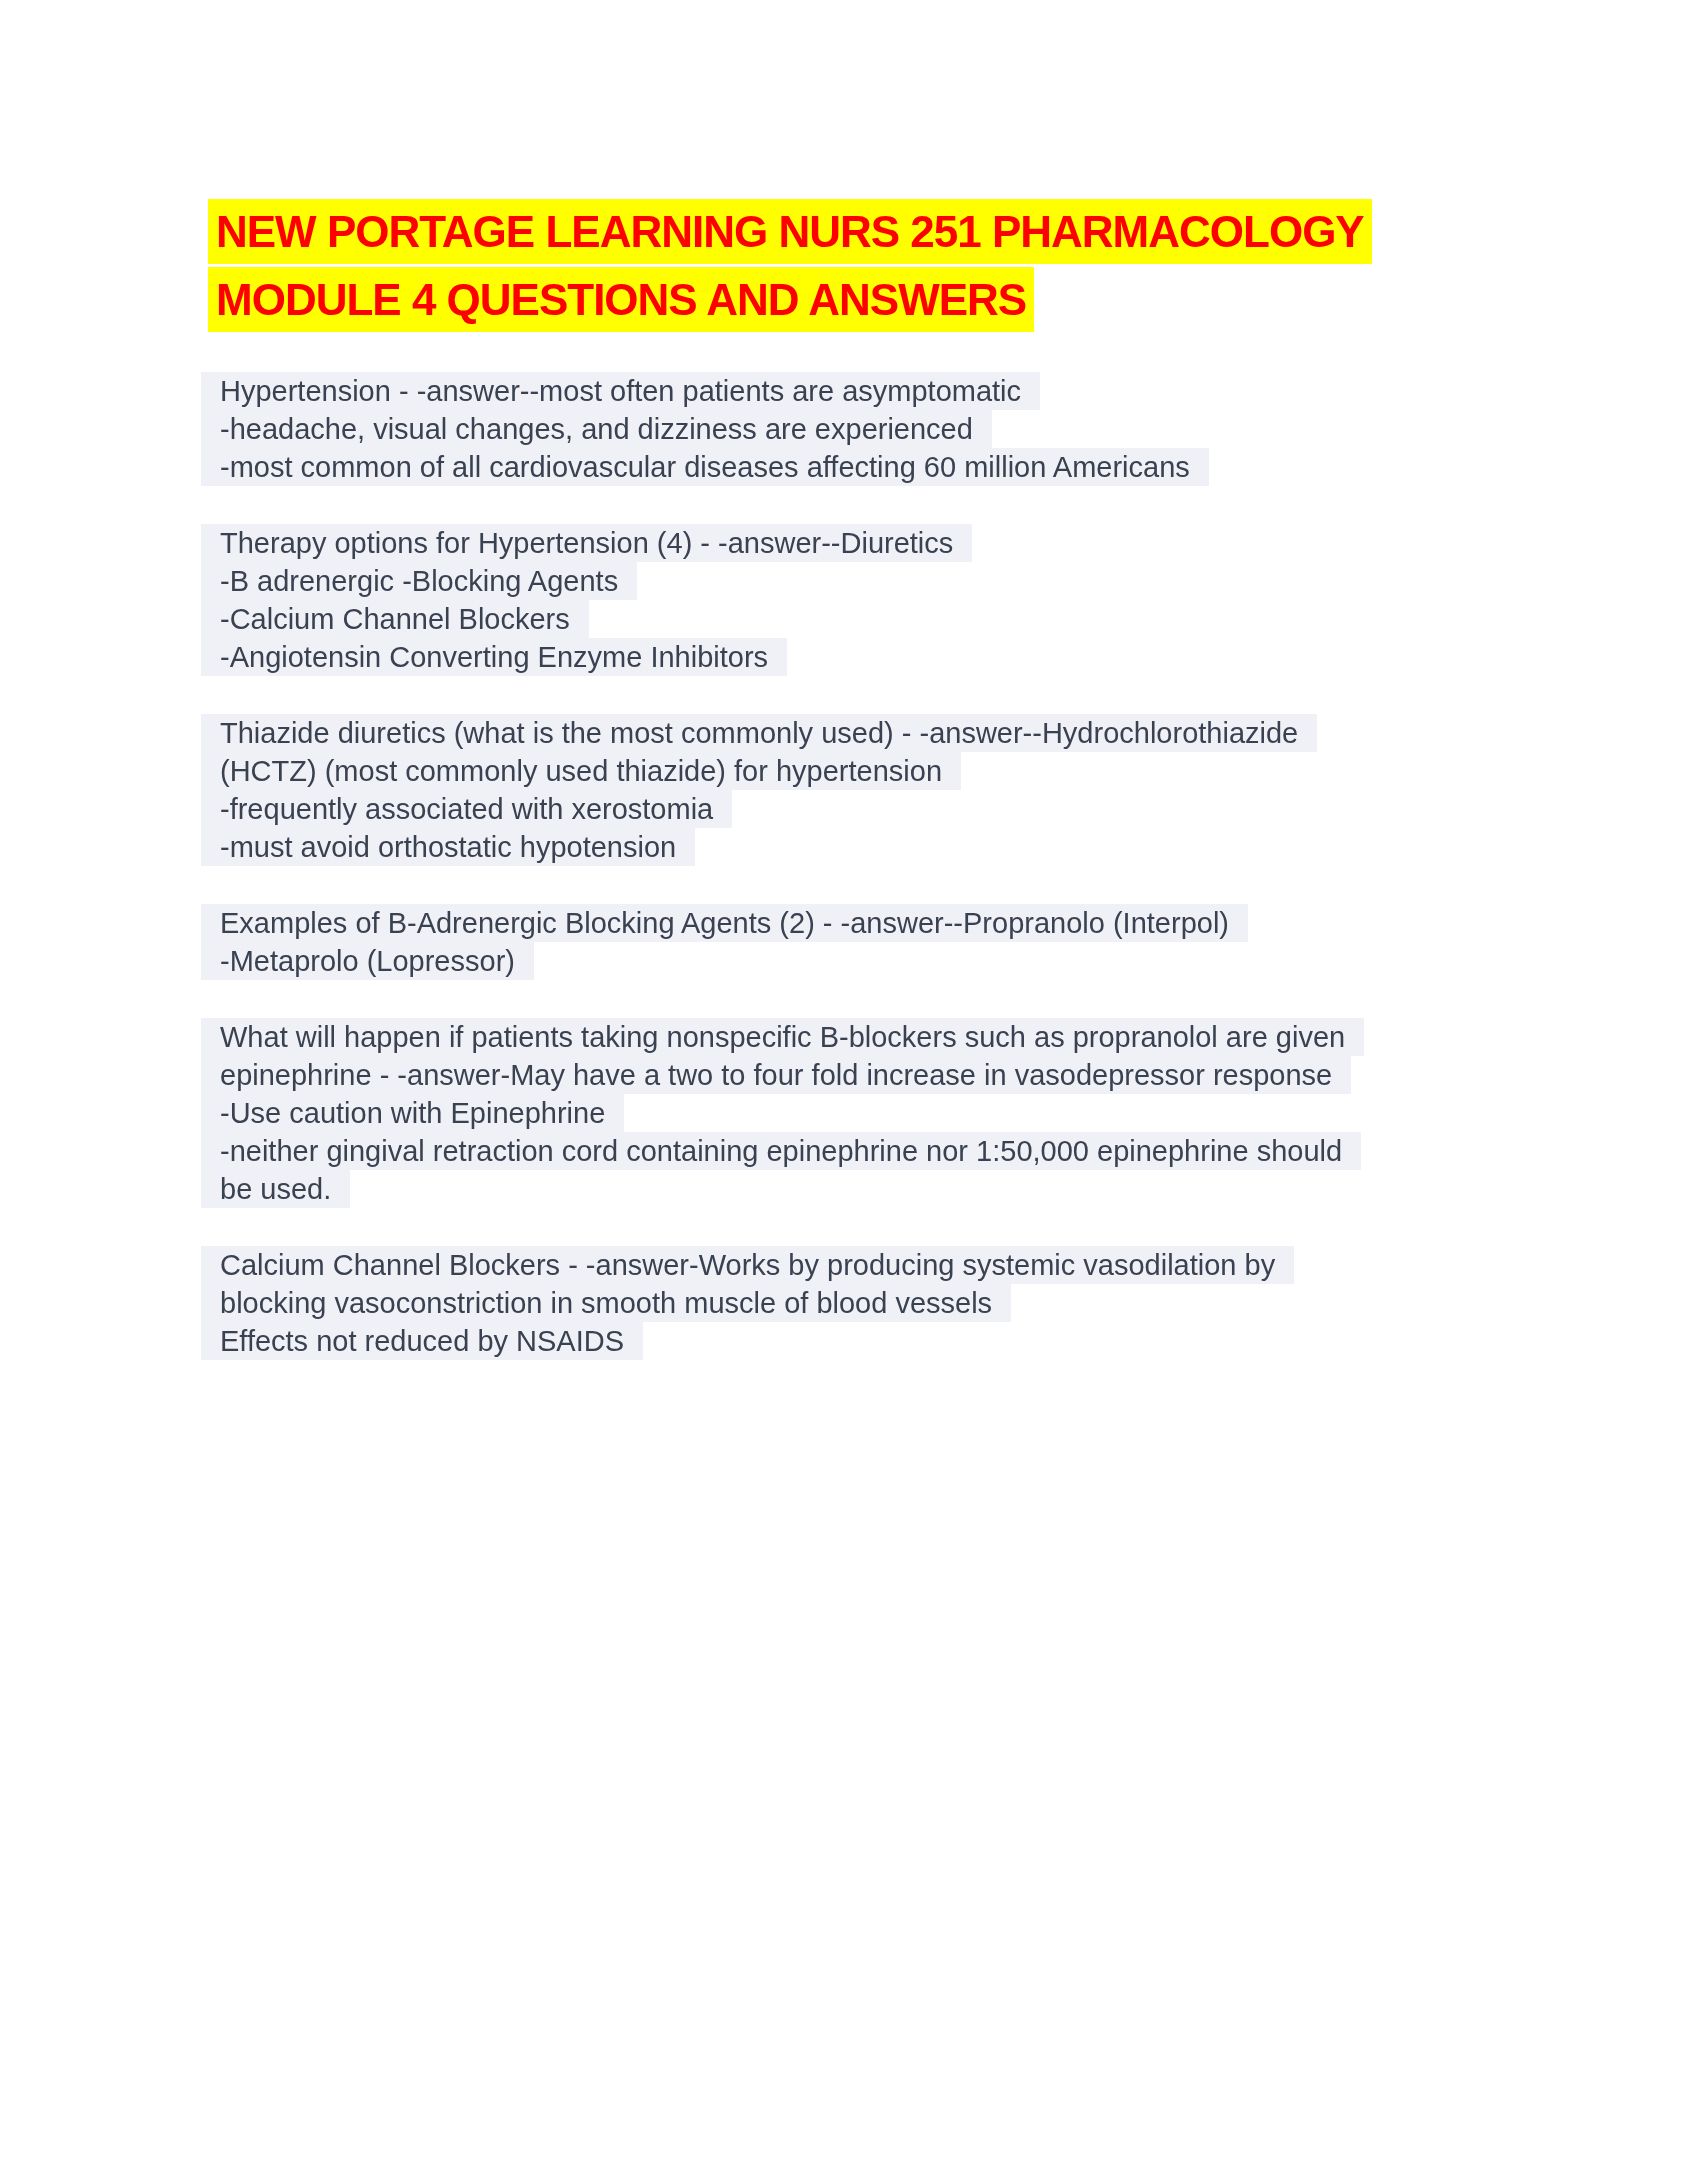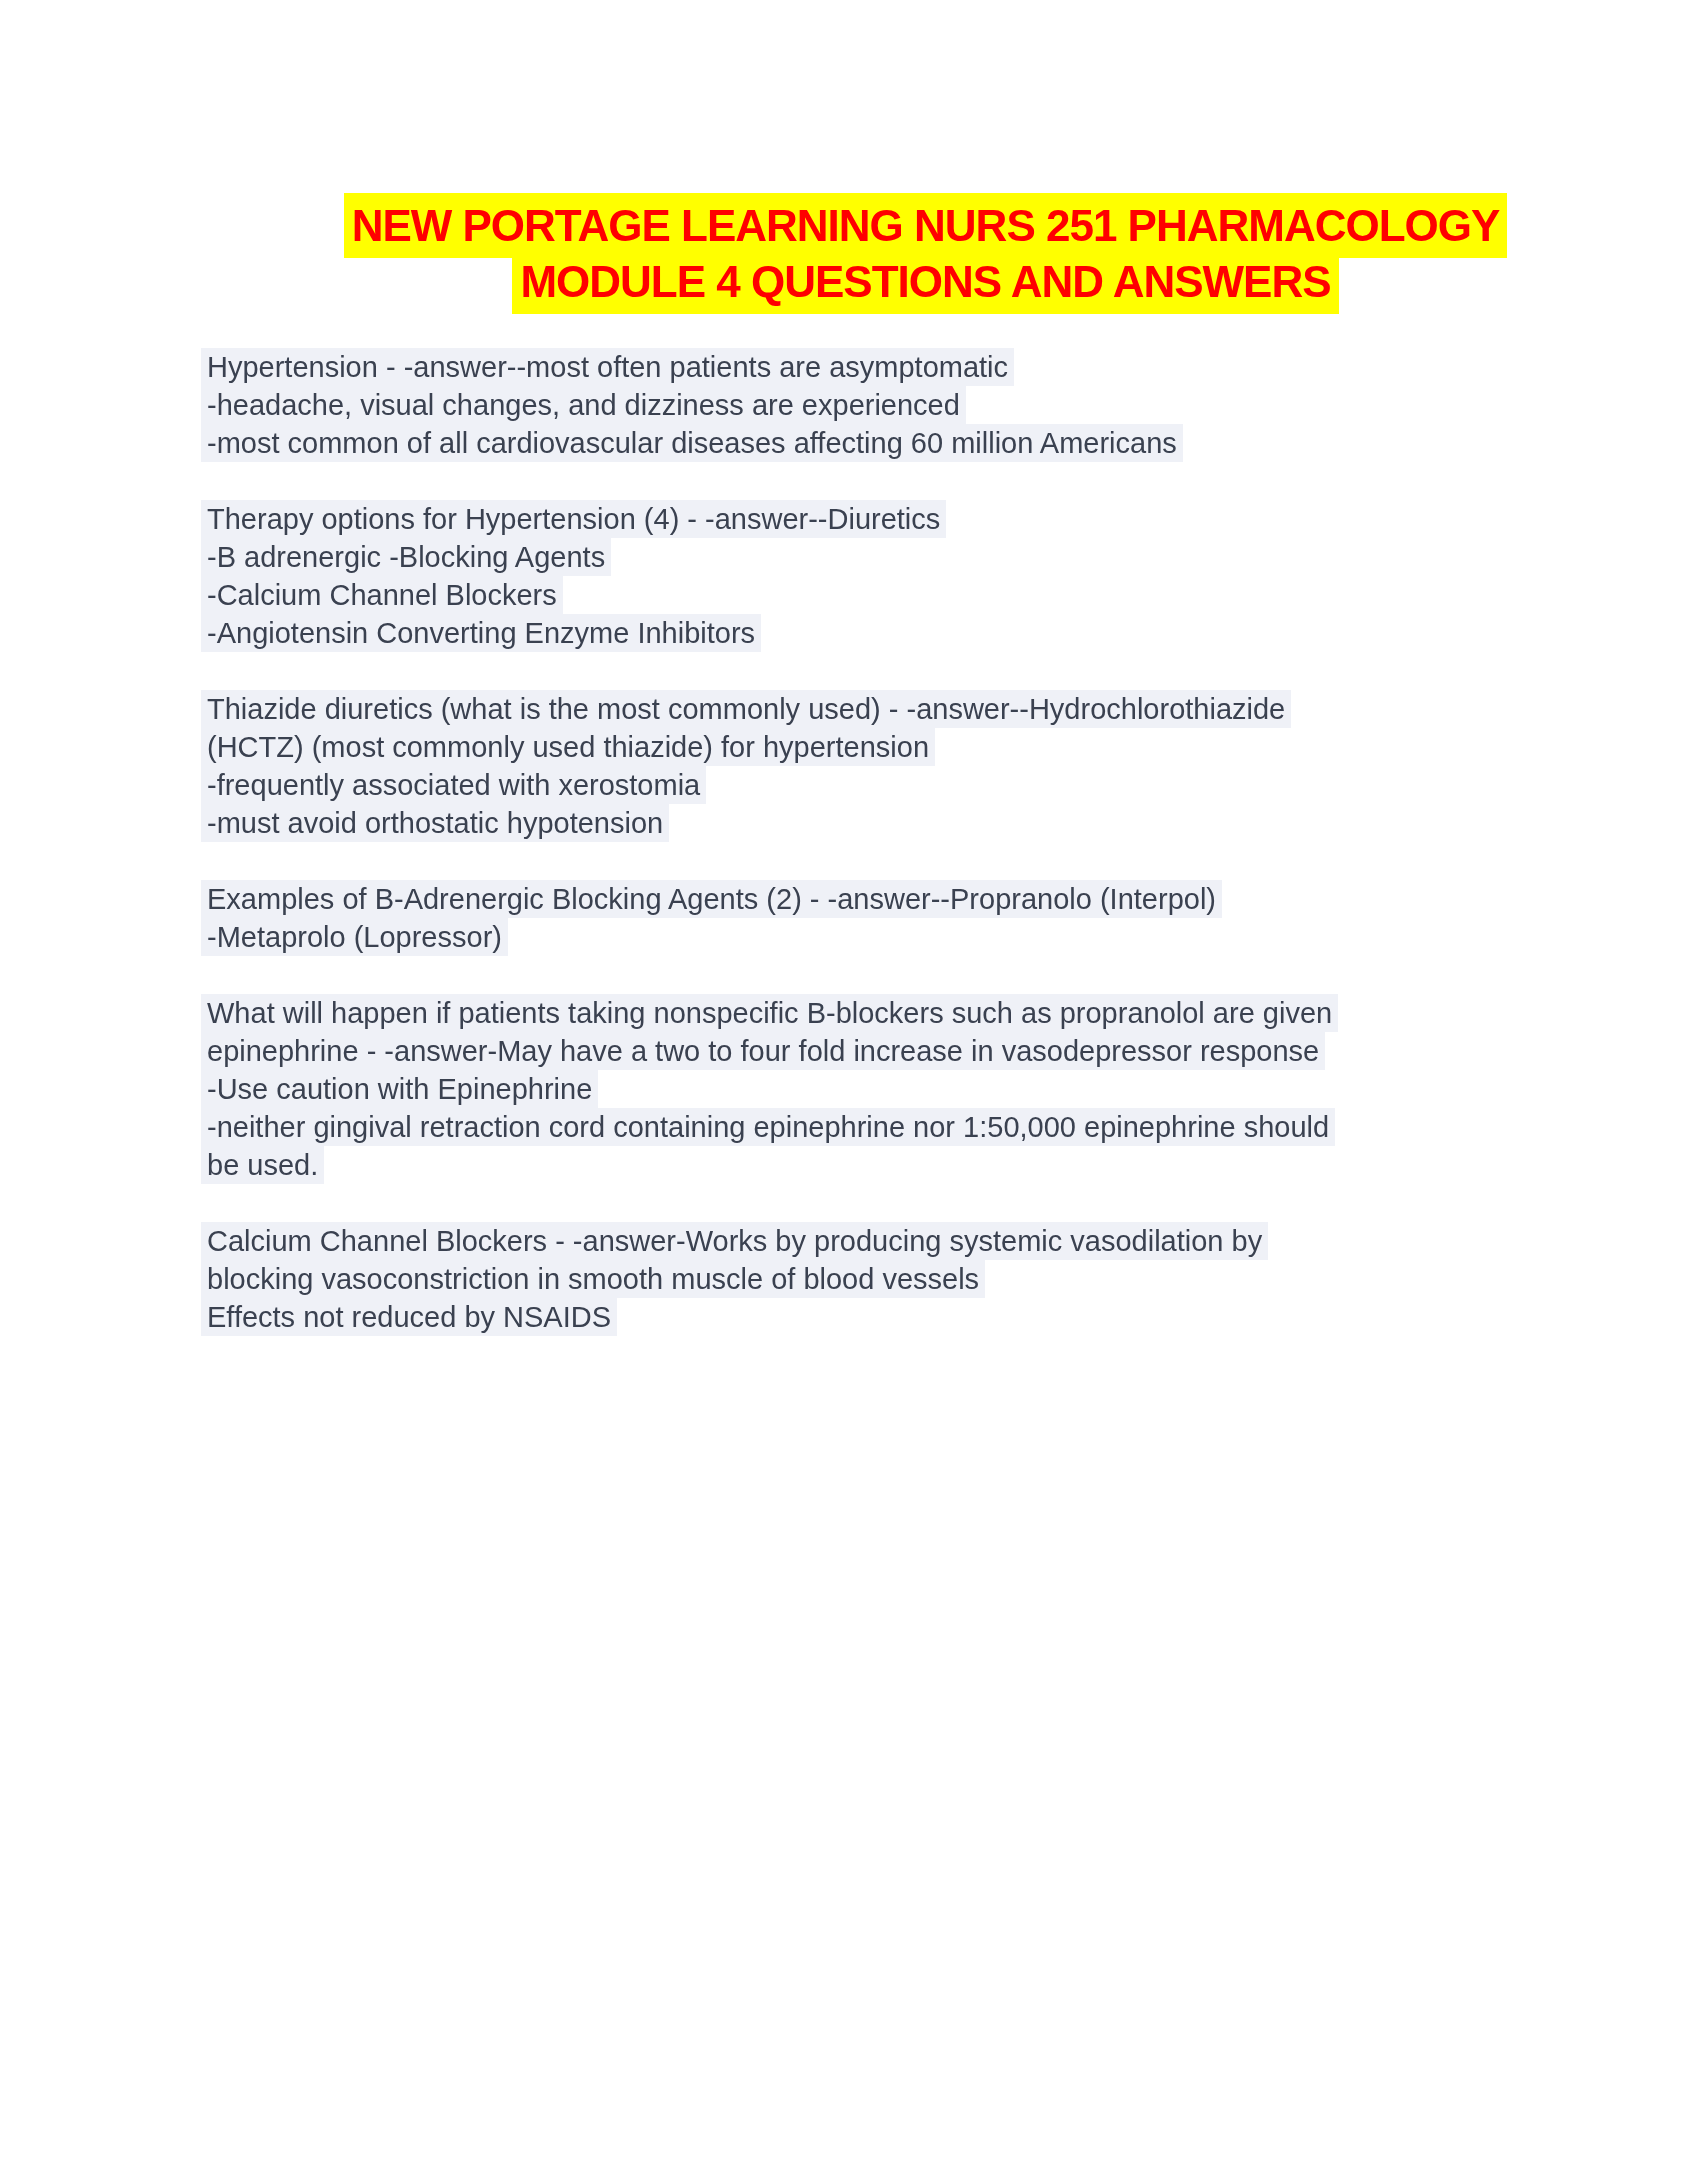--- a/index.html
+++ b/index.html
@@ -13,42 +13,41 @@
     box-sizing: border-box;
     width: 1683px;
     height: 2178px;
     padding: 198px 40px 0 201px;
     overflow: hidden;
     background: #ffffff;
   }
   h1.doc-title {
     margin: 0 0 38px 7px;
     font-size: 44px;
-    line-height: 56px;
+    line-height: 68px;
     font-weight: bold;
     letter-spacing: -1px;
     color: var(--title-color, #ff0000);
-    text-align: center;
   }
   .title-hl {
     background: var(--title-hl, #ffff00);
     padding: 8px 8px;
     white-space: pre-line;
     -webkit-box-decoration-break: clone;
     box-decoration-break: clone;
   }
   p.para {
     margin: 0 0 38px 0;
     font-size: 29px;
     line-height: 38px;
     color: var(--body-color, #3a4150);
   }
   .hl {
     background: var(--body-hl, #eff1f7);
-    padding: 3px 6px;
+    padding: 3px 19px;
     white-space: pre-line;
     -webkit-box-decoration-break: clone;
     box-decoration-break: clone;
   }
 </style>
 </head>
 <body>
 
 <div class="page">
   <h1 class="doc-title"><span class="title-hl">NEW PORTAGE LEARNING NURS 251 PHARMACOLOGY

